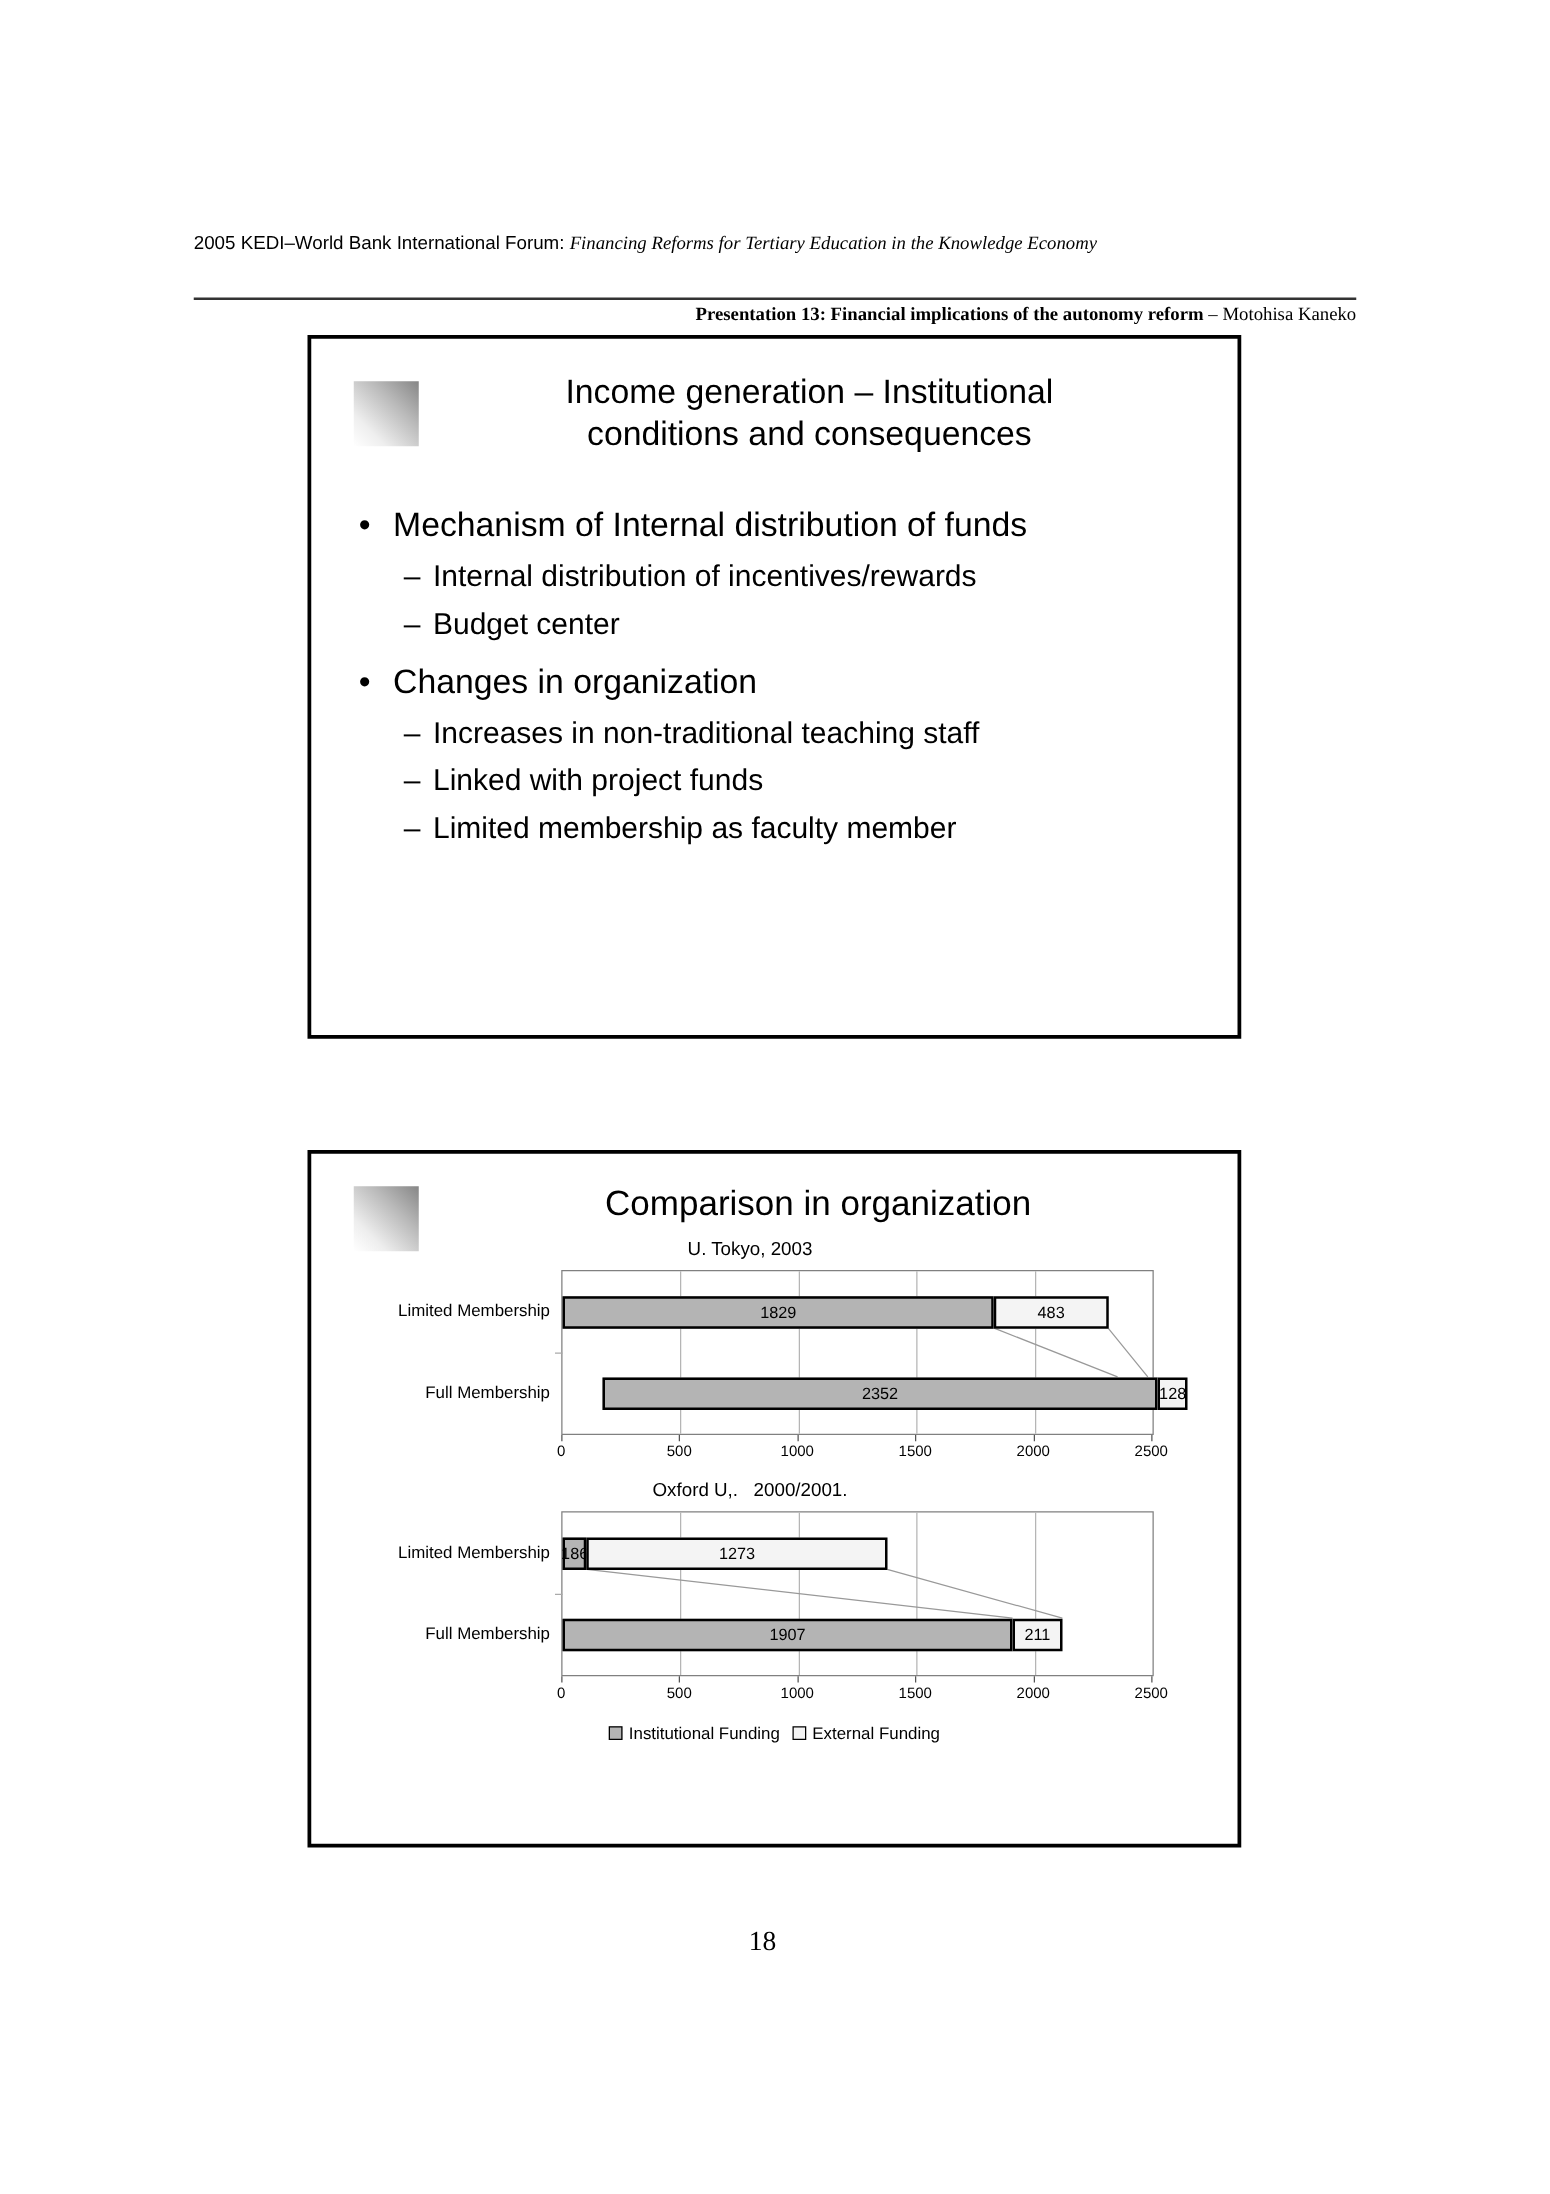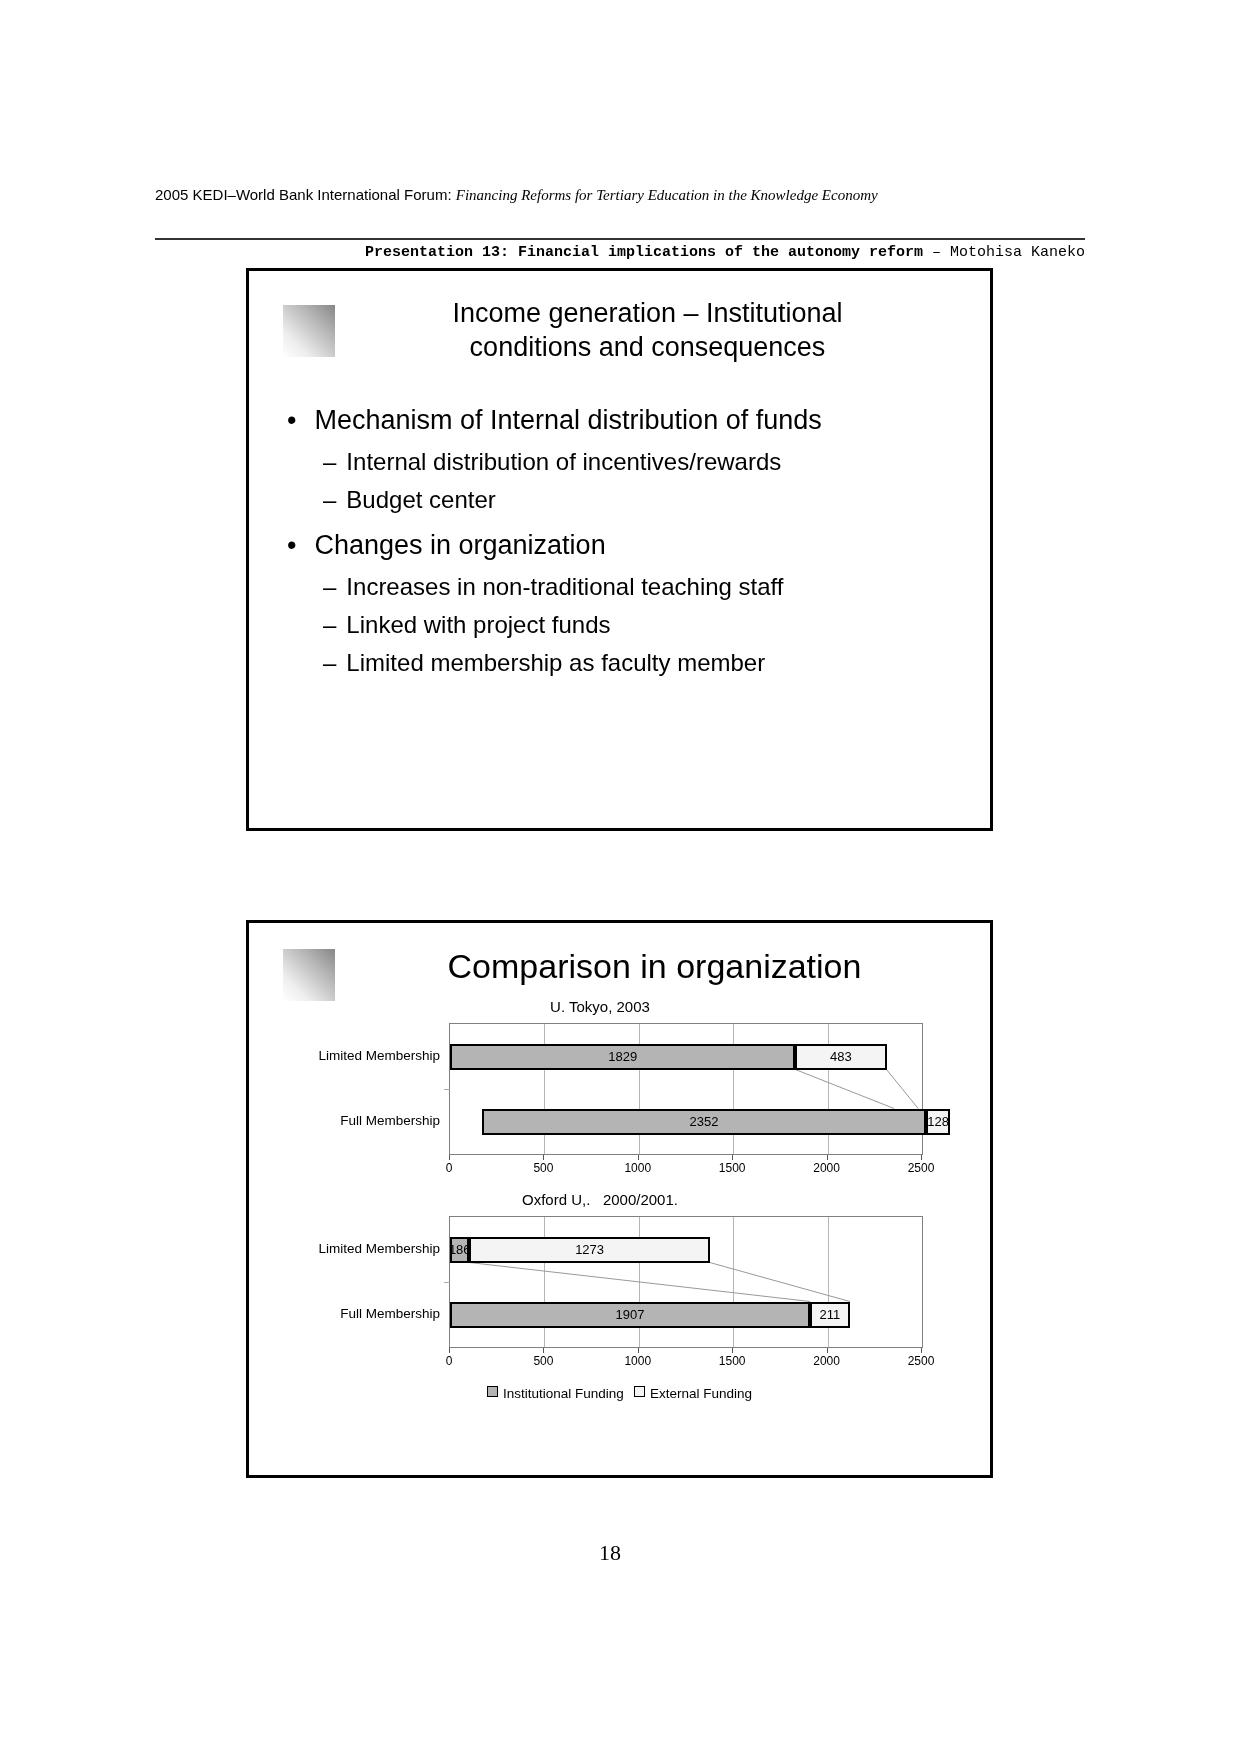--- a/index.html
+++ b/index.html
@@ -11,38 +11,38 @@
     color:#000;
     overflow:hidden;
   }
   
   .hdr{position:absolute;left:155px;top:186px;width:930px;}
   .hdr-line1{font-size:15px;white-space:nowrap;}
   .hdr-forum{font-family:"Liberation Sans",sans-serif;}
   .hdr-italic{font-family:"Liberation Serif",serif;font-style:italic;}
   .hdr-rule{position:absolute;left:0;top:52px;width:930px;border-top:2px solid #333;}
   .hdr-sub{position:absolute;left:0;top:58px;width:930px;text-align:right;
-    font-family:Liberation Mono, monospace;font-size:15px;white-space:nowrap;}
+    font-family:Liberation Serif, serif;font-size:15px;white-space:nowrap;}
   .hdr-sub b{font-weight:bold;}
   
   .slide{position:absolute;left:246px;width:747px;border:3px solid #000;background:#fff;box-sizing:border-box;}
   .slide1{top:268px;height:563px;}
   .slide2{top:920px;height:558px;}
   .gsq{position:absolute;width:52px;height:52px;
     background:linear-gradient(to bottom left,#868686 0%,#b9b9b9 35%,#eee 75%,#fff 100%);}
   .slide1 .gsq{left:34px;top:34px;}
   .slide2 .gsq{left:34px;top:26px;}
   .s1-title{margin:26px 30px 0 30px;padding-left:56px;text-align:center;
     font-size:27px;line-height:1.25;letter-spacing:0;}
   .s1-bullets{margin:40px 20px 0 38px;}
   .b1{font-size:27px;margin:16px 0 12px 0;}
   .b1::before{content:"•";margin-right:18px;}
   .b2{font-size:24px;margin:10px 0 10px 36px;}
   .b2::before{content:"–";margin-right:10px;}
-  .s2-title{margin:24px 24px 0 24px;padding-left:70px;text-align:center;font-size:34px;}
+  .s2-title{margin:24px 24px 0 24px;padding-left:70px;text-align:center;font-size:28px;}
   
   .chart{margin-left:30px;width:642px;}
   .chart1{margin-top:12px;}
   .chart2{margin-top:14px;}
   .c-title{text-align:center;font-size:15px;margin:8px 0 8px 0;white-space:pre;}
   .c-body{display:flex;}
   .c-cats{width:170px;display:flex;flex-direction:column;}
   .c-cat{height:65px;display:flex;align-items:center;justify-content:flex-end;
     padding-right:9px;font-size:13.5px;white-space:nowrap;}
   .c-plotcol{width:472px;}
@@ -54,21 +54,21 @@
     justify-content:center;height:100%;}
   .c-val{font-size:13px;white-space:nowrap;}
   .c-lines{position:absolute;left:0;top:0;pointer-events:none;}
   .c-midtick{position:absolute;left:-6px;top:50%;width:6px;height:1px;background:#aaa;}
   .c-axis{position:relative;width:472px;height:22px;}
   .c-tick{position:absolute;top:0;width:1px;height:5px;background:#555;}
   .c-ticklabel{position:absolute;top:6px;transform:translateX(-50%);font-size:12px;}
   
   .legend{margin-top:16px;display:flex;justify-content:center;gap:10px;
     font-size:13.5px;align-items:center;}
-  .leg-item{display:flex;gap:5px;}
+  .leg-item{display:flex;align-items:center;gap:5px;}
   .leg-sq{width:11px;height:11px;border:1.5px solid #000;box-sizing:border-box;display:inline-block;}
   .leg-sq.inst{background:#b4b4b4;}
   .leg-sq.ext{background:#f4f4f4;}
   
   .pagenum{position:absolute;left:0;top:1540px;width:1220px;text-align:center;
     font-family:"Liberation Serif",serif;font-size:22px;}
 </style>
 </head>
 <body>
 

